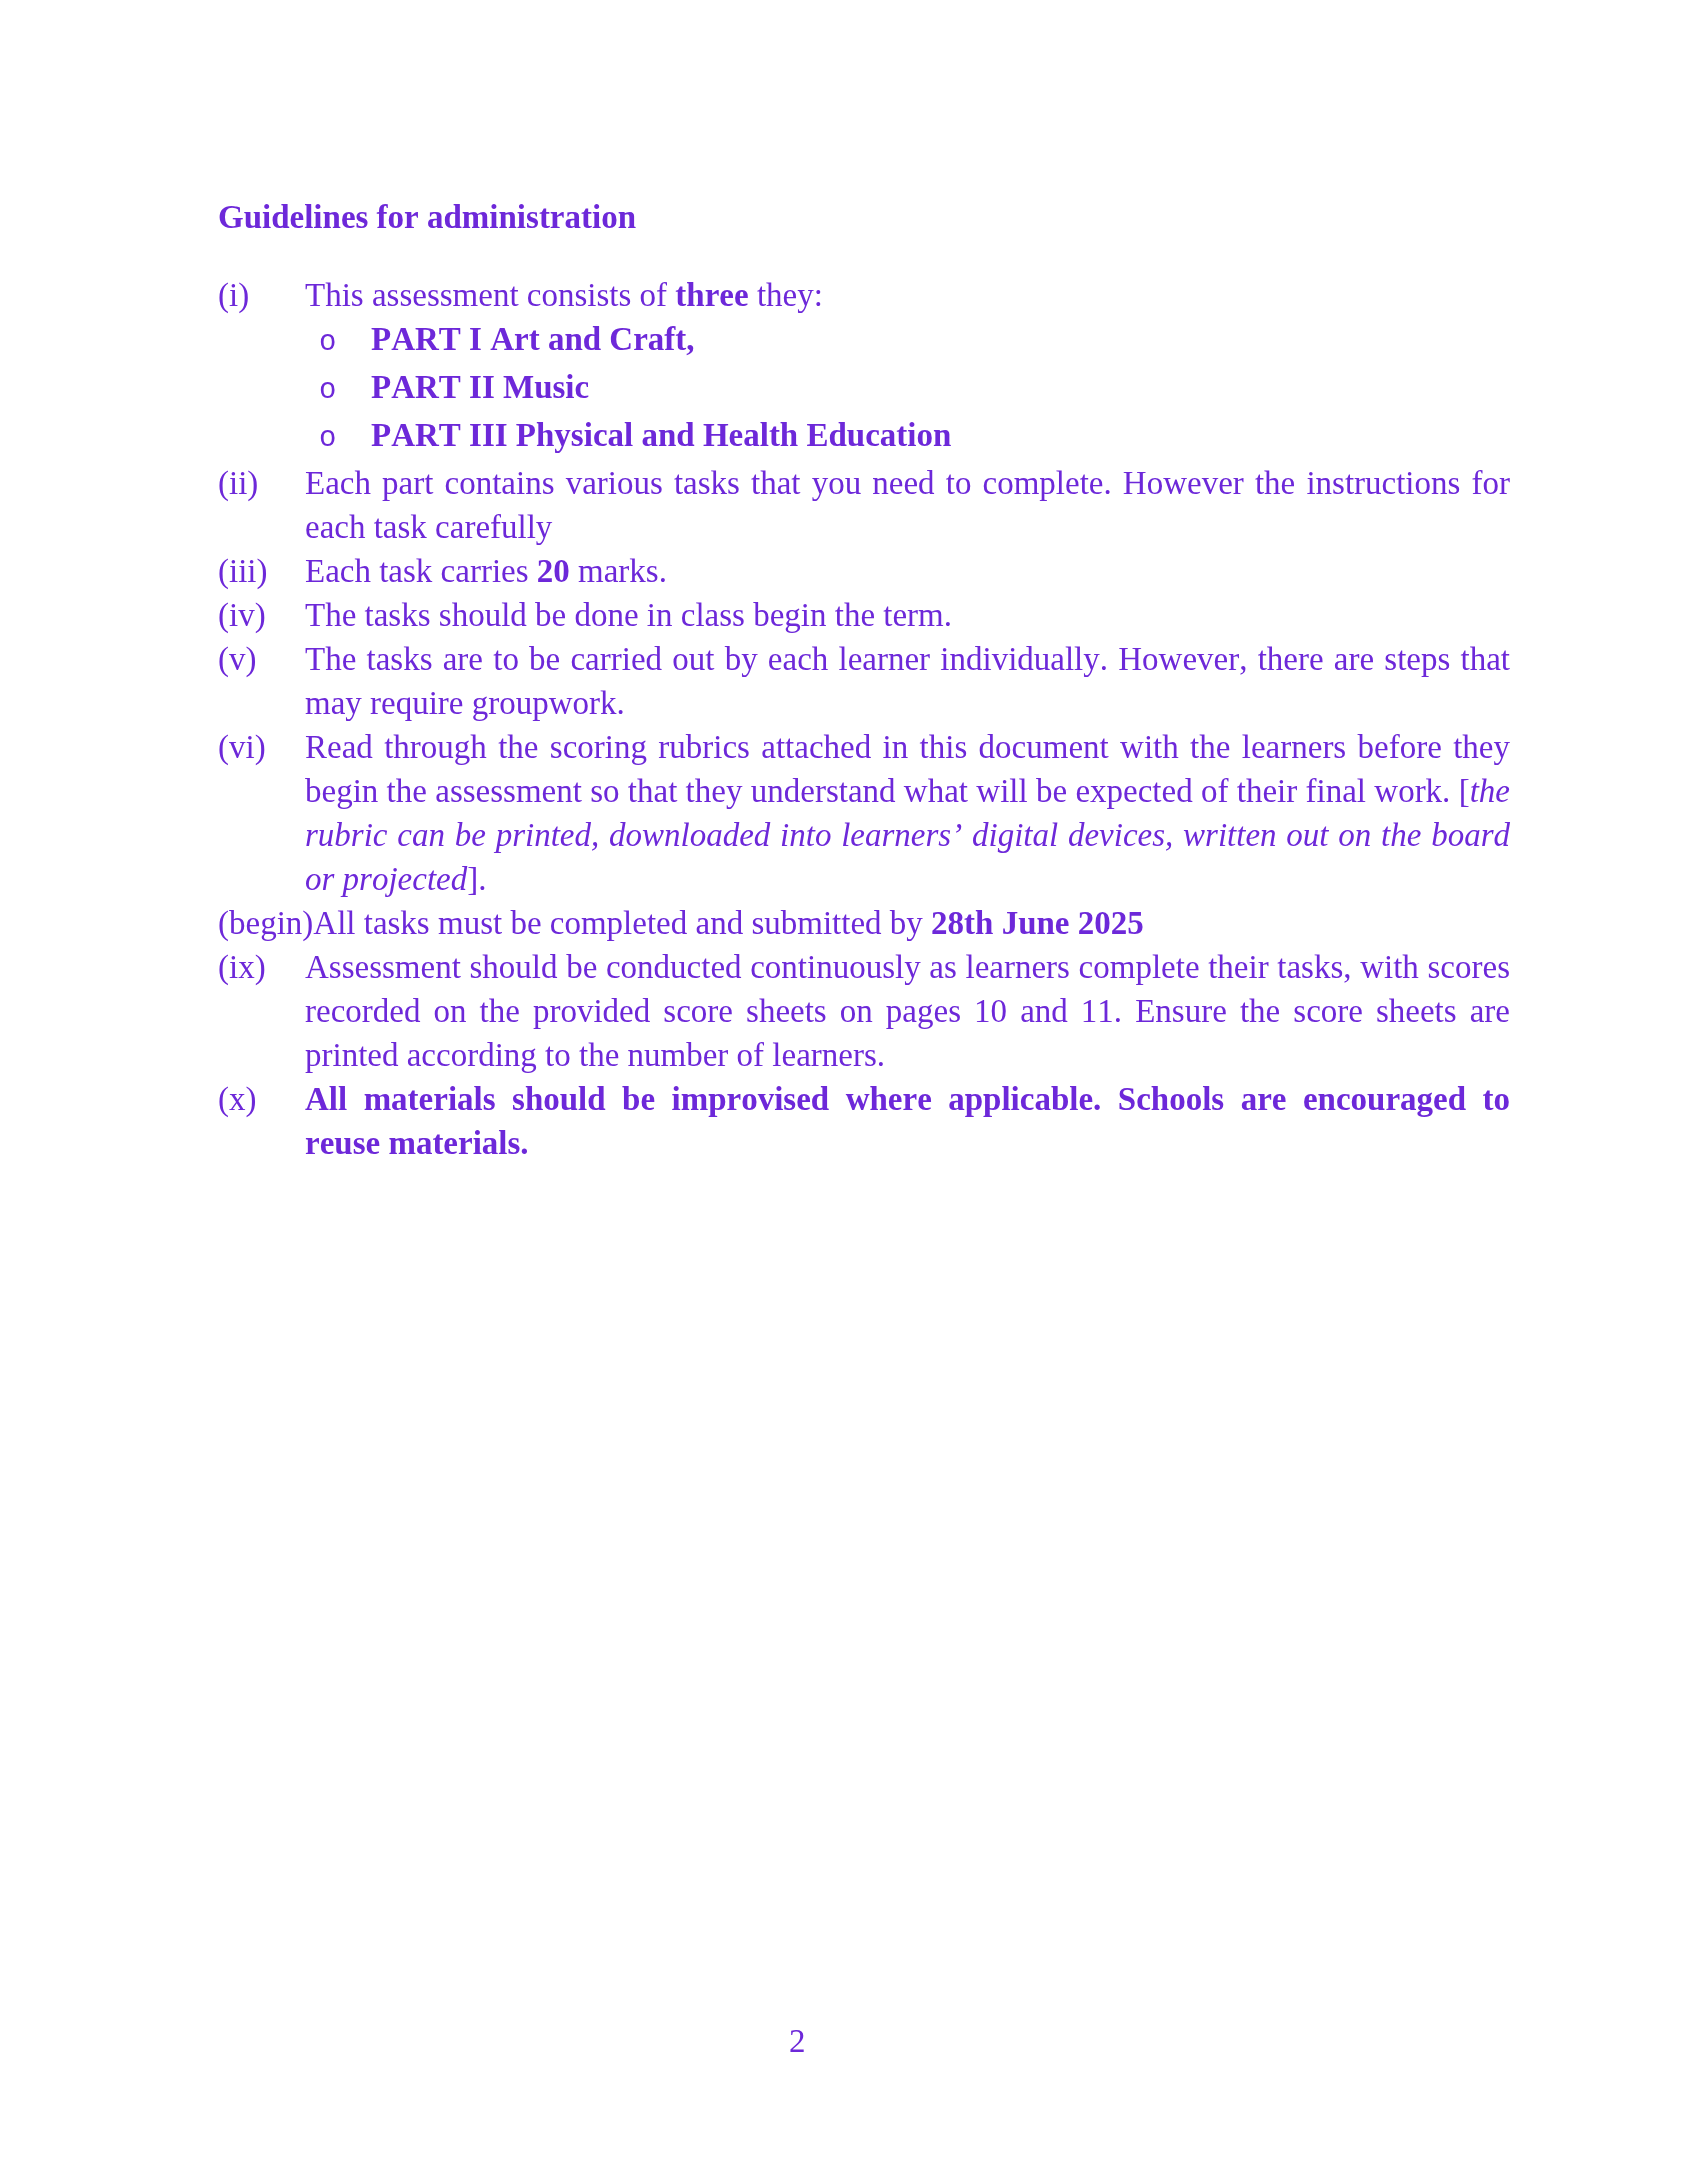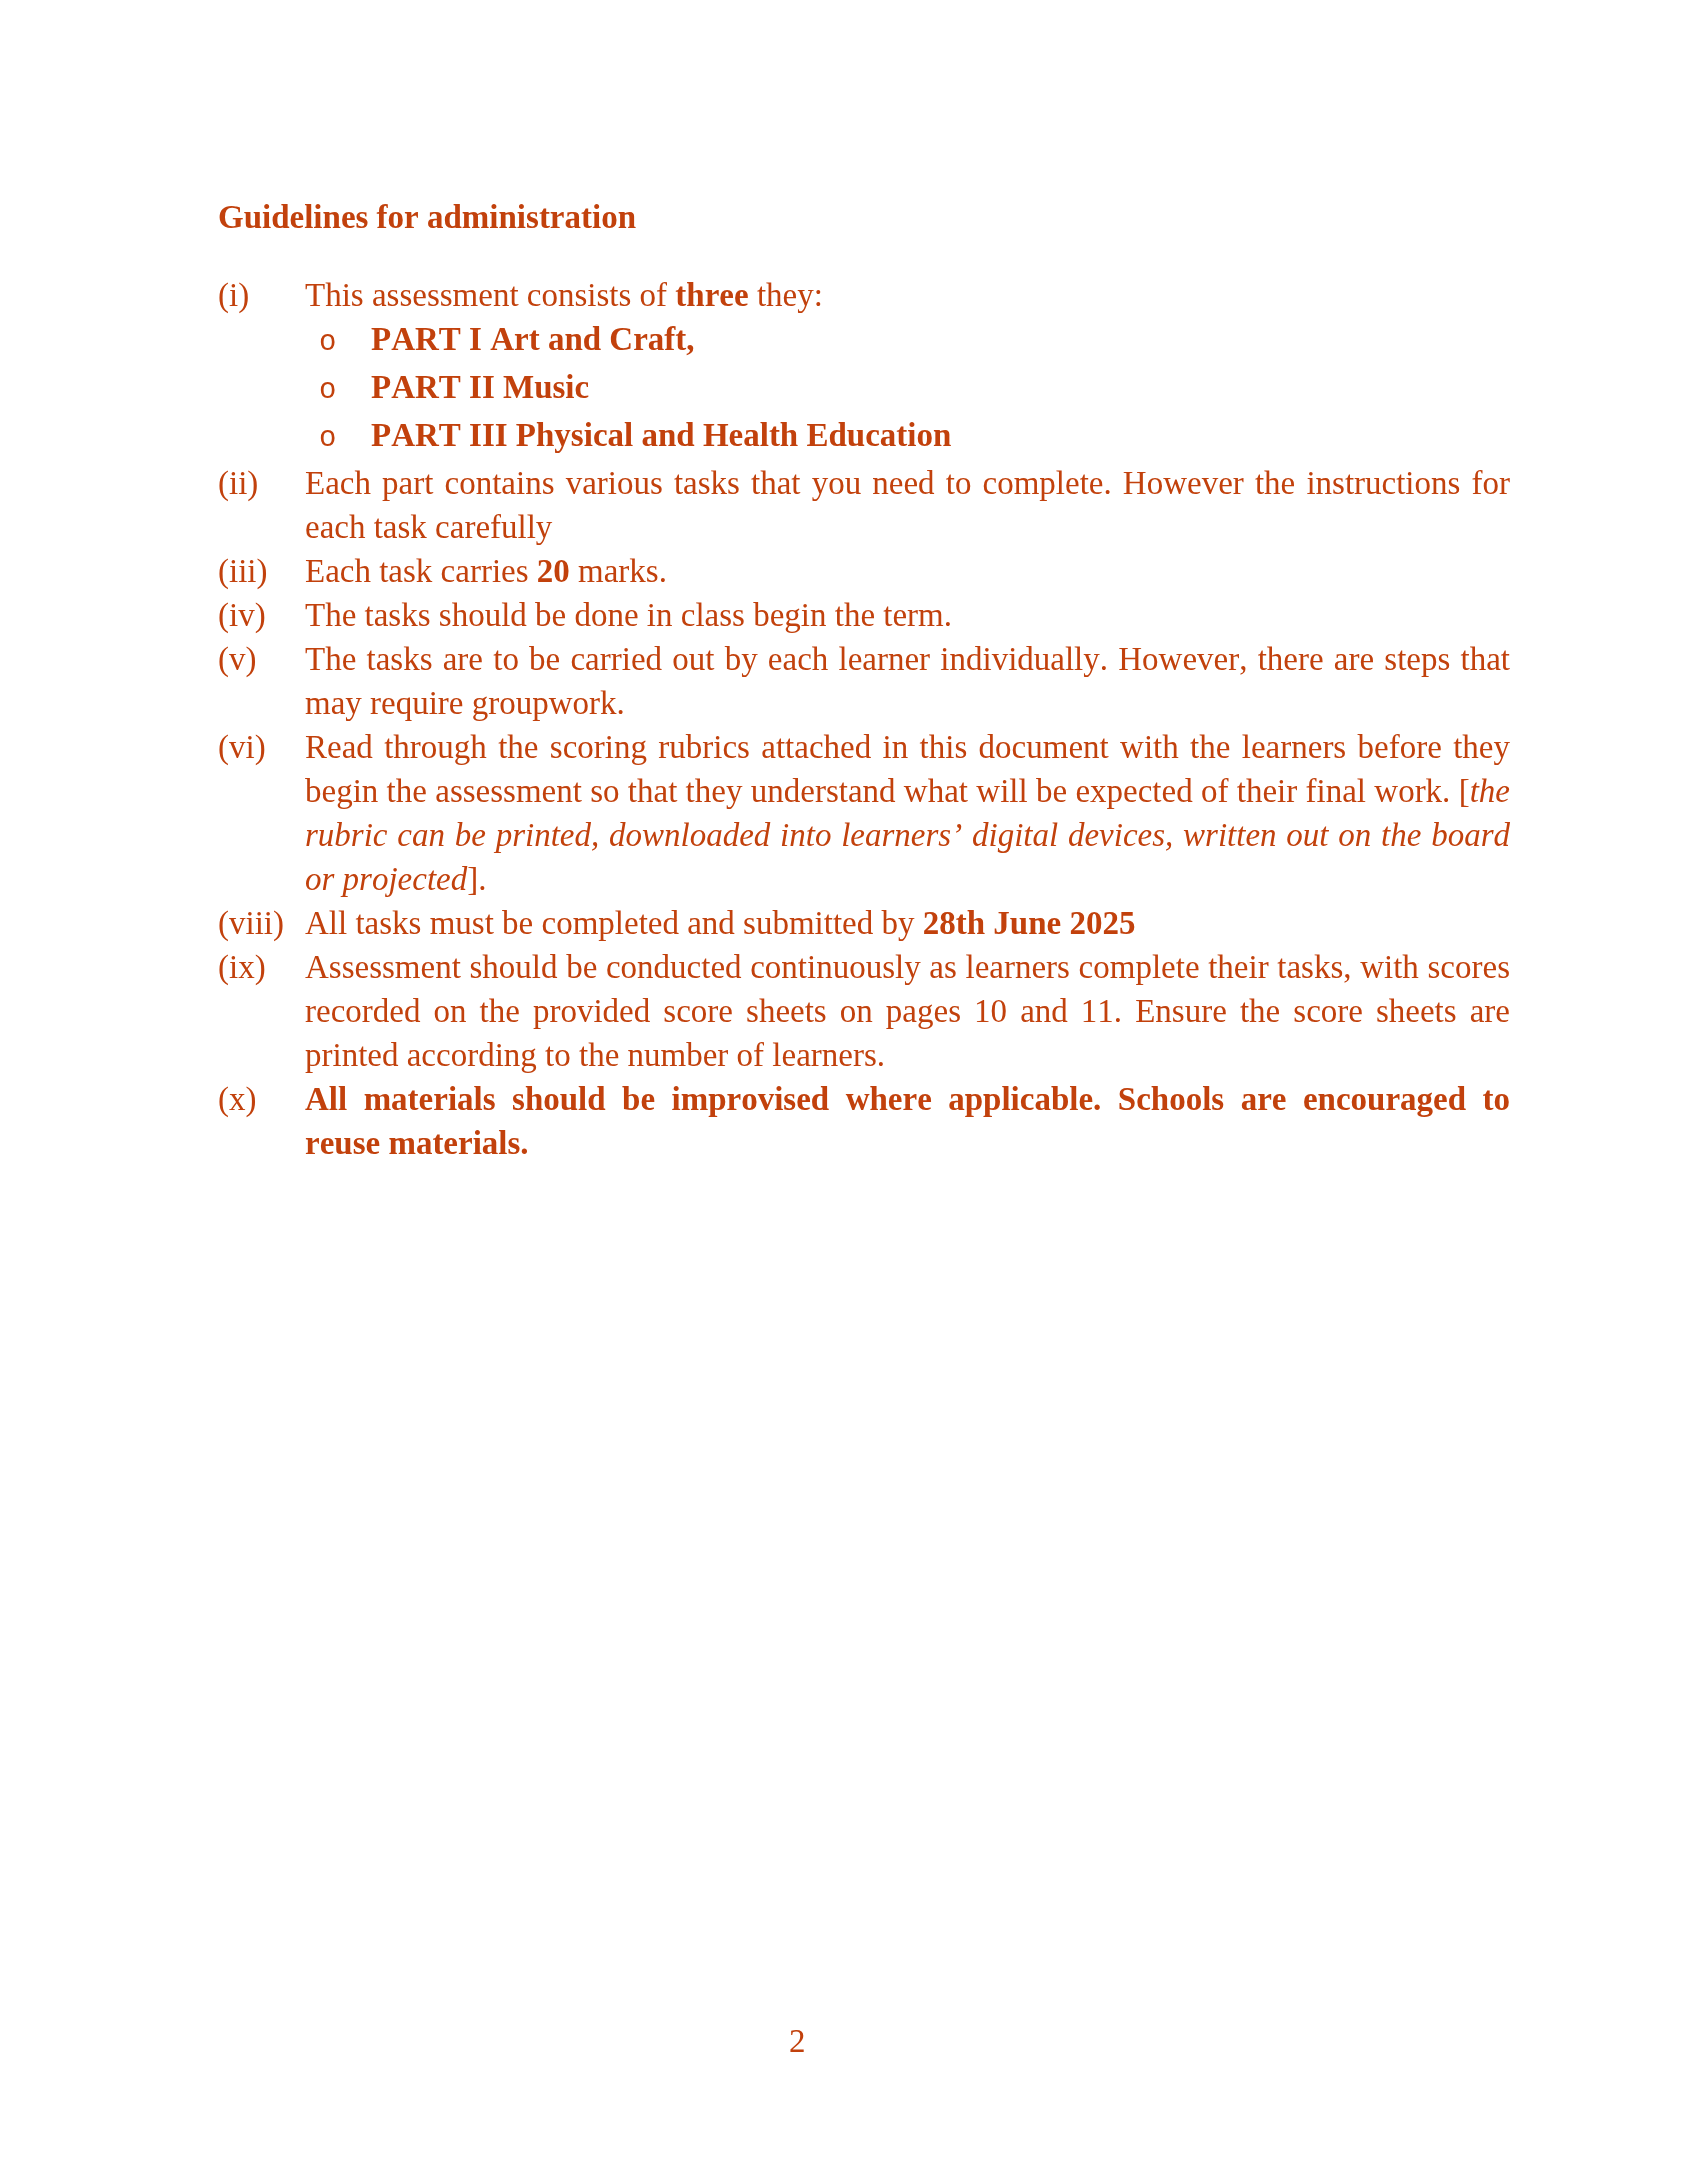--- a/index.html
+++ b/index.html
@@ -6,21 +6,21 @@
     margin: 0;
     padding: 0;
     background: #e8e8e8;
   }
   .page {
     position: relative;
     width: 1687px;
     height: 2183px;
     margin: 0 auto;
     background: #ffffff;
-    color: #c2410c;
+    color: #6d28d9;
     font-family: "Liberation Serif", "DejaVu Serif", serif;
     font-size: 33px;
     line-height: 44px;
     font-kerning: none;
     font-variant-ligatures: none;
     overflow: hidden;
   }
   .content {
     position: absolute;
     left: 218px;
@@ -102,21 +102,21 @@
   </div>
         <div class="row">
     <span class="label">(v)</span>
     <div class="body justify"><span>The tasks are to be carried out by each learner individually. However, there are steps that may require groupwork.</span></div>
   </div>
         <div class="row">
     <span class="label">(vi)</span>
     <div class="body justify"><span>Read through the scoring rubrics attached in this document with the learners before they begin the assessment so that they understand what will be expected of their final work. [</span><span class="italic">the rubric can be printed, downloaded into learners’ digital devices, written out on the board or projected</span><span>].</span></div>
   </div>
         <div class="row">
-    <span class="label">(viii)</span>
+    <span class="label">(begin)</span>
     <div class="body"><span>All tasks must be completed and submitted by </span><span class="bold">28th June 2025</span></div>
   </div>
         <div class="row">
     <span class="label">(ix)</span>
     <div class="body justify"><span>Assessment should be conducted continuously as learners complete their tasks, with scores recorded on the provided score sheets on pages 10 and 11. Ensure the score sheets are printed according to the number of learners.</span></div>
   </div>
         <div class="row">
     <span class="label">(x)</span>
     <div class="body justify"><span class="bold">All materials should be improvised where applicable. Schools are encouraged to reuse materials.</span></div>
   </div>

